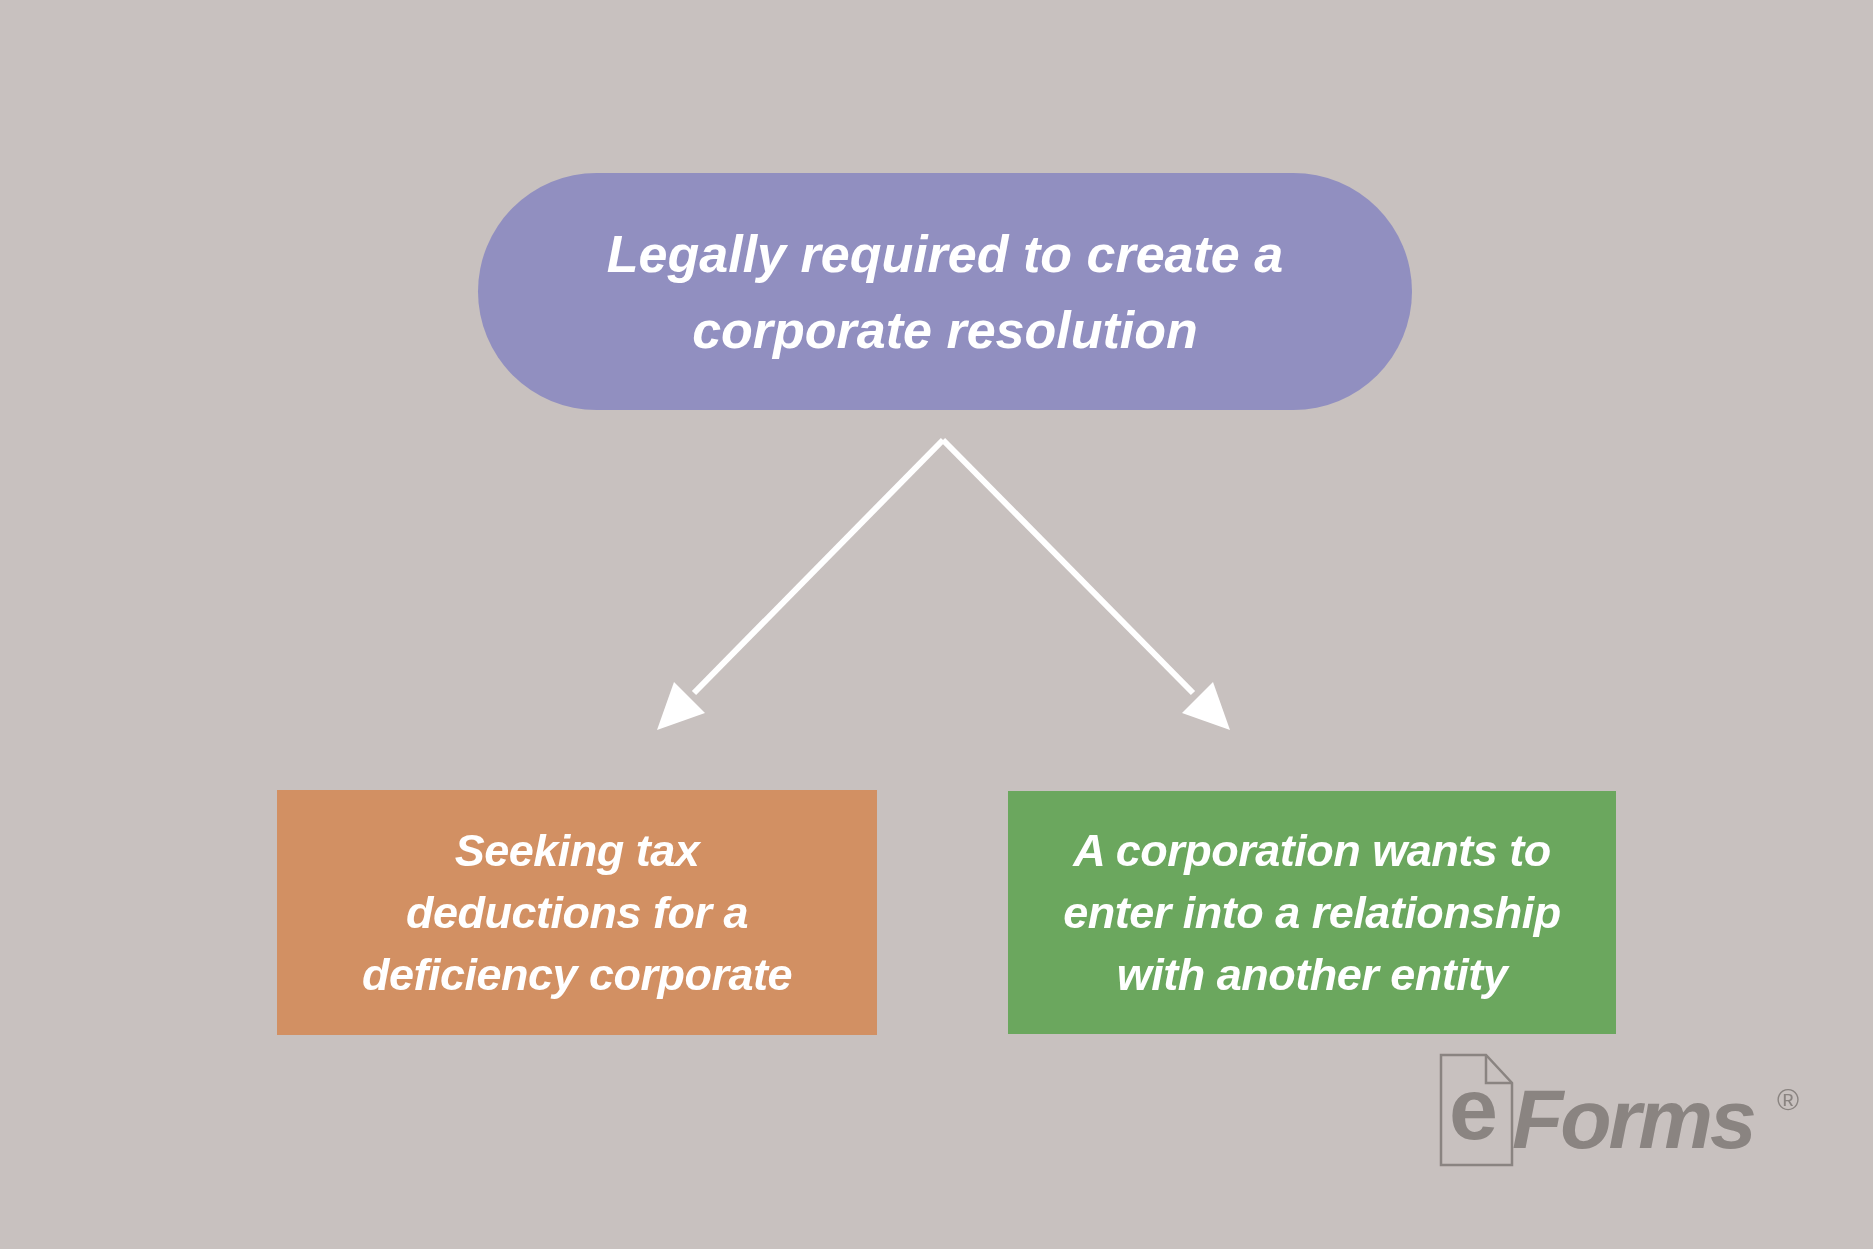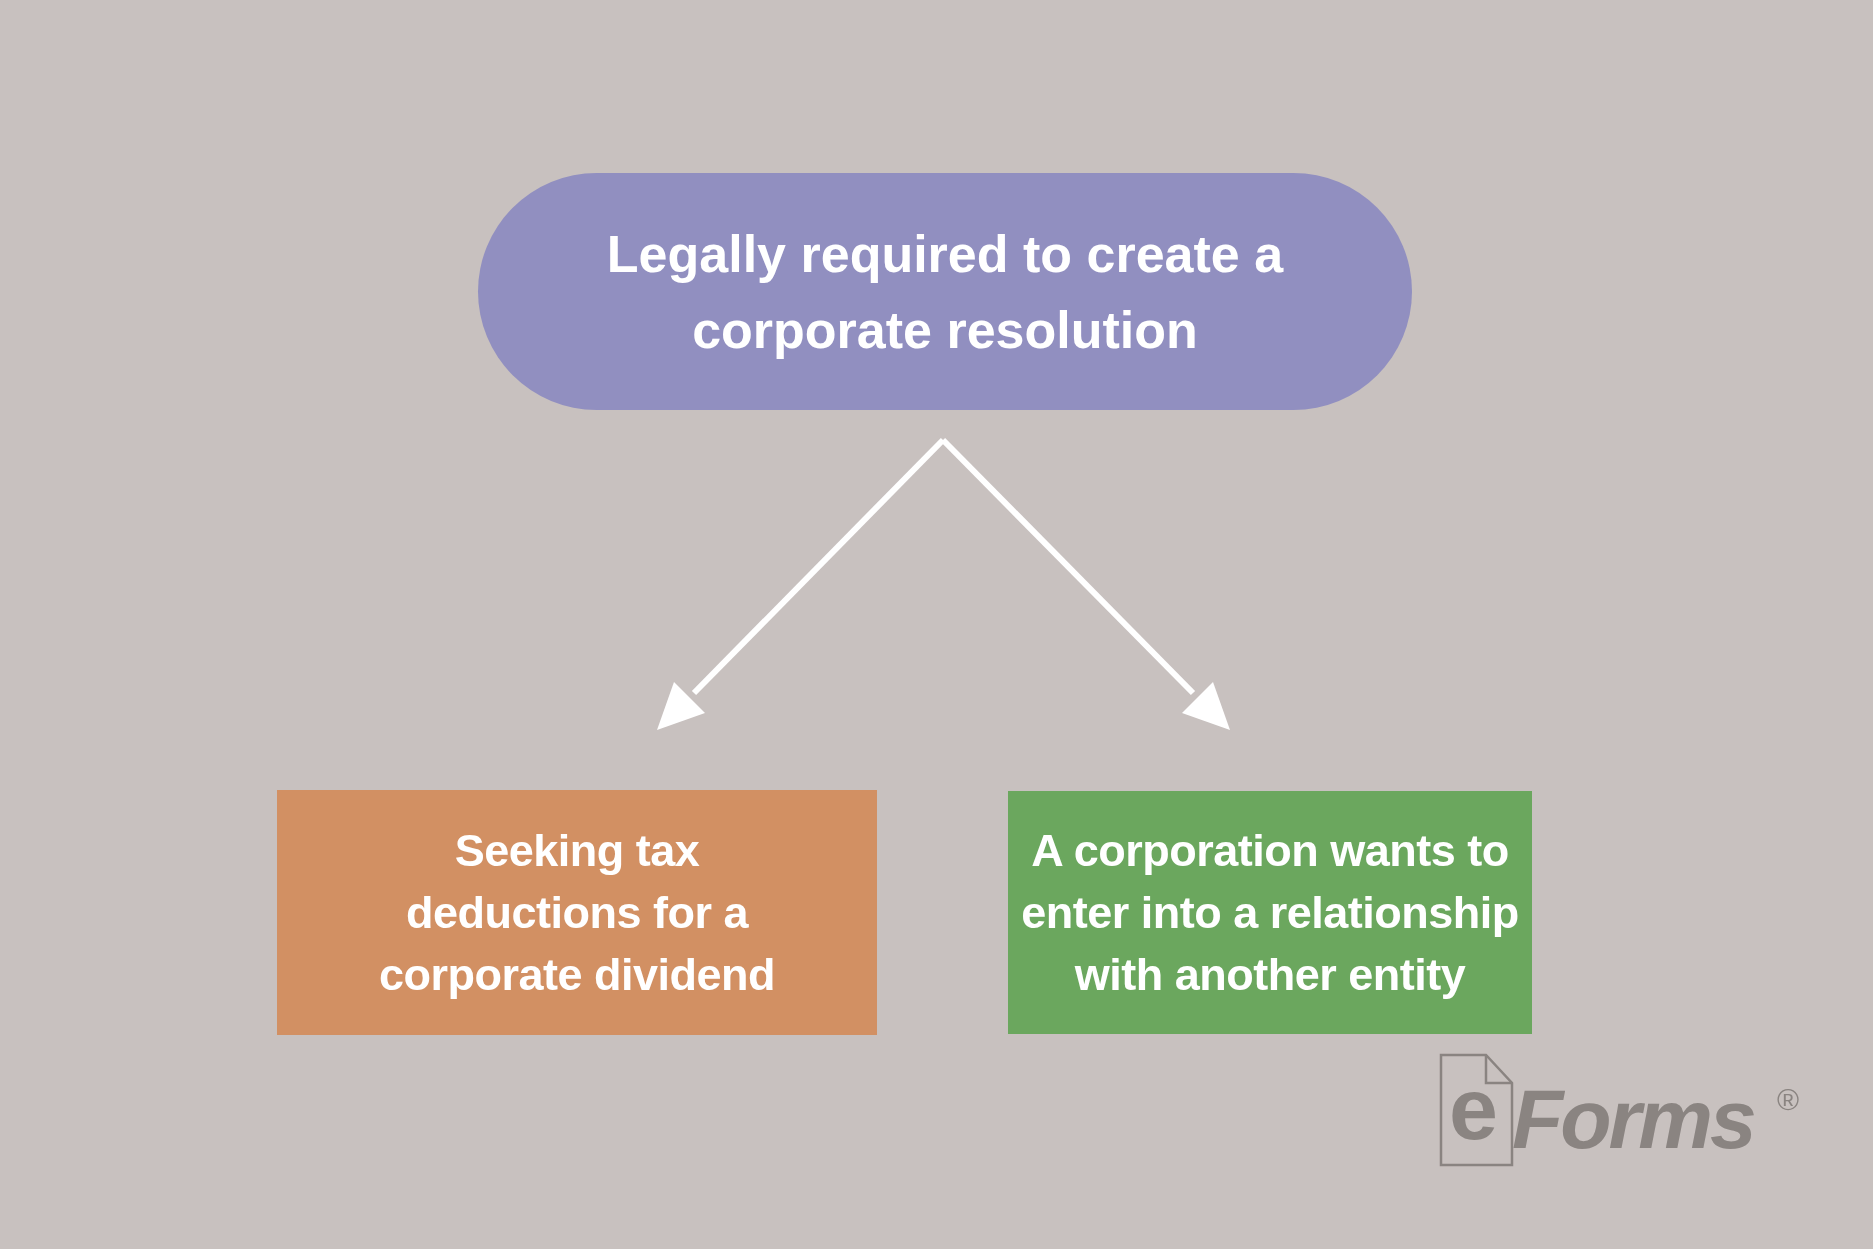--- a/index.html
+++ b/index.html
@@ -19,34 +19,34 @@
     background:var(--background);
     overflow:hidden;
   }
   .node{
     position:absolute;
     display:flex;align-items:center;justify-content:center;
     color:var(--node-text);
     text-align:center;
     font-weight:700;
   }
-  .node-label{white-space:pre-line;}
+  .node-label{white-space:pre-line;font-style:italic;}
   .root-node{
     left:478px;top:173px;width:934px;height:237px;
     background:var(--pill);
     border-radius:119px;
     font-size:52px;line-height:76px;
   }
   .left-node{
     left:277px;top:790px;width:600px;height:245px;
     background:var(--box-left);
     font-size:45px;line-height:62px;letter-spacing:-0.5px;
   }
   .right-node{
-    left:1008px;top:791px;width:524px;height:243px;
+    left:1008px;top:791px;width:608px;height:243px;
     background:var(--box-right);
     font-size:45px;line-height:62px;letter-spacing:-0.5px;justify-content:center;
   }
   .arrows{
     position:absolute;left:0;top:0;width:1873px;height:1249px;
     pointer-events:none;
   }
   .arrows line{stroke:var(--arrow);stroke-width:6;}
   .arrows polygon{fill:var(--arrow);}
   .logo{
@@ -84,21 +84,21 @@
     </g>
     <g>
       <line x1="943" y1="440" x2="1193" y2="693"></line>
       <polygon points="1230,730 1182,713 1213,682"></polygon>
     </g>
   </svg>
 
   <div class="node left-node">
     <span class="node-label">Seeking tax
 deductions for a
-corporate dividend</span>
+deficiency corporate</span>
   </div>
 
   <div class="node right-node">
     <span class="node-label">A corporation wants to
 enter into a relationship
 with another entity</span>
   </div>
 
   <div class="logo">
     <svg class="doc-icon" width="80" height="118" viewBox="0 0 80 118" xmlns="http://www.w3.org/2000/svg">

